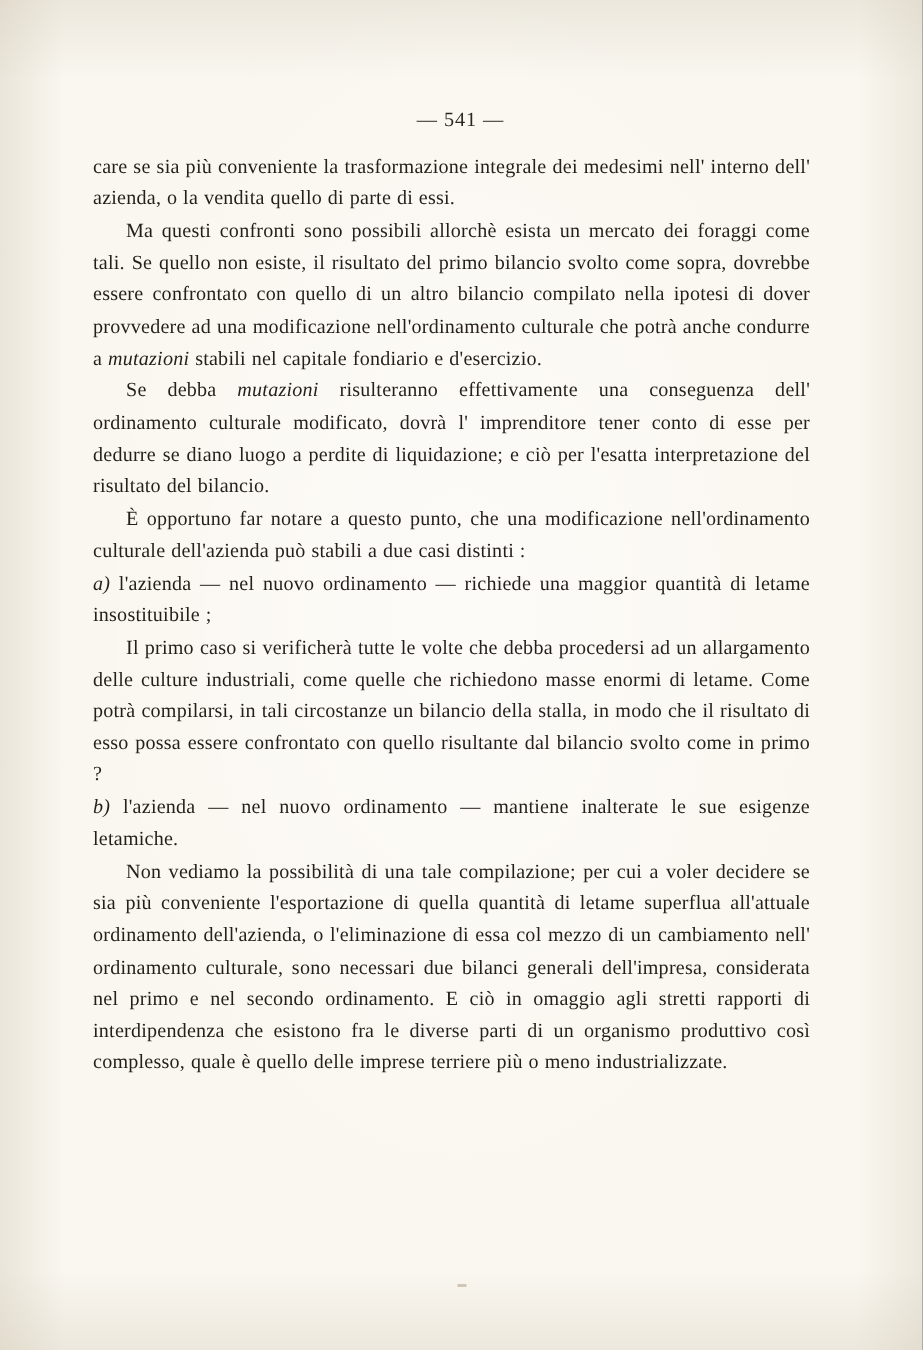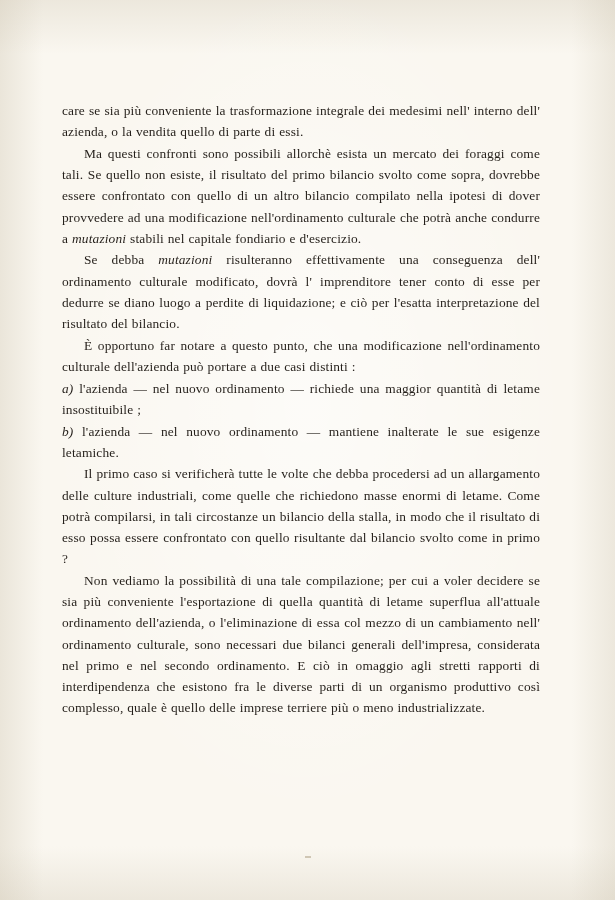--- a/index.html
+++ b/index.html
@@ -79,27 +79,28 @@
     margin-left: -3px;
     background: #cfc6b4;
   }
 </style>
 </head>
 <body>
 
 <div class="page">
   <div class="content">
 
+    <div class="folio">— 541 —</div>
 
     <div class="body-text">
         <p class="para"><span>care se sia più conveniente la trasformazione integrale dei medesimi nell' interno dell' azienda, o la vendita quello di parte di essi.</span></p>
         <p class="para indent"><span>Ma questi confronti sono possibili allorchè esista un mercato dei foraggi come tali. Se quello non esiste, il risultato del primo bilancio svolto come sopra, dovrebbe essere confrontato con quello di un altro bilancio compilato nella ipotesi di dover provvedere ad una modificazione nell'ordinamento culturale che potrà anche condurre a </span><i>mutazioni</i><span> stabili nel capitale fondiario e d'esercizio.</span></p>
         <p class="para indent"><span>Se debba </span><i>mutazioni</i><span> risulteranno effettivamente una conseguenza dell' ordinamento culturale modificato, dovrà l' imprenditore tener conto di esse per dedurre se diano luogo a perdite di liquidazione; e ciò per l'esatta interpretazione del risultato del bilancio.</span></p>
-        <p class="para indent"><span>È opportuno far notare a questo punto, che una modificazione nell'ordinamento culturale dell'azienda può portare a due casi distinti :</span></p>
+        <p class="para indent"><span>È opportuno far notare a questo punto, che una modificazione nell'ordinamento culturale dell'azienda può stabili a due casi distinti :</span></p>
         <p class="para sub-item"><i>a)</i><span> l'azienda — nel nuovo ordinamento — richiede una maggior quantità di letame insostituibile ;</span></p>
+        <p class="para indent"><span>Il primo caso si verificherà tutte le volte che debba procedersi ad un allargamento delle culture industriali, come quelle che richiedono masse enormi di letame. Come potrà compilarsi, in tali circostanze un bilancio della stalla, in modo che il risultato di esso possa essere confrontato con quello risultante dal bilancio svolto come in primo ?</span></p>
         <p class="para sub-item"><i>b)</i><span> l'azienda — nel nuovo ordinamento — mantiene inalterate le sue esigenze letamiche.</span></p>
-        <p class="para indent"><span>Il primo caso si verificherà tutte le volte che debba procedersi ad un allargamento delle culture industriali, come quelle che richiedono masse enormi di letame. Come potrà compilarsi, in tali circostanze un bilancio della stalla, in modo che il risultato di esso possa essere confrontato con quello risultante dal bilancio svolto come in primo ?</span></p>
         <p class="para indent"><span>Non vediamo la possibilità di una tale compilazione; per cui a voler decidere se sia più conveniente l'esportazione di quella quantità di letame superflua all'attuale ordinamento dell'azienda, o l'eliminazione di essa col mezzo di un cambiamento nell' ordinamento culturale, sono necessari due bilanci generali dell'impresa, considerata nel primo e nel secondo ordinamento. E ciò in omaggio agli stretti rapporti di interdipendenza che esistono fra le diverse parti di un organismo produttivo così complesso, quale è quello delle imprese terriere più o meno industrializzate.</span></p>
       </div>
 
   </div>
   <div class="footer-mark"></div>
 </div>
 
 </body></html>

